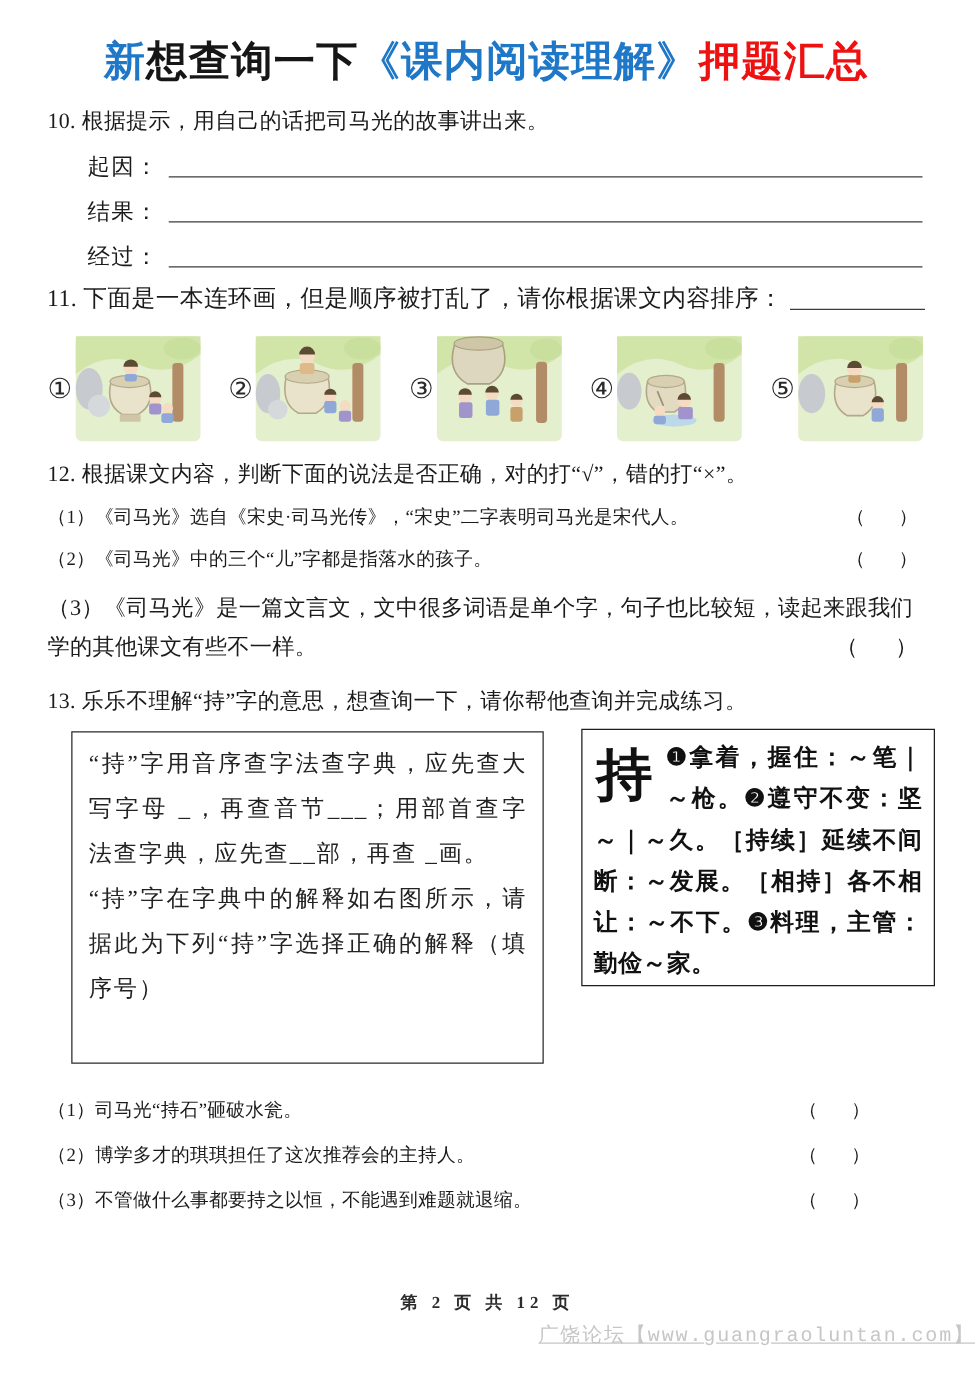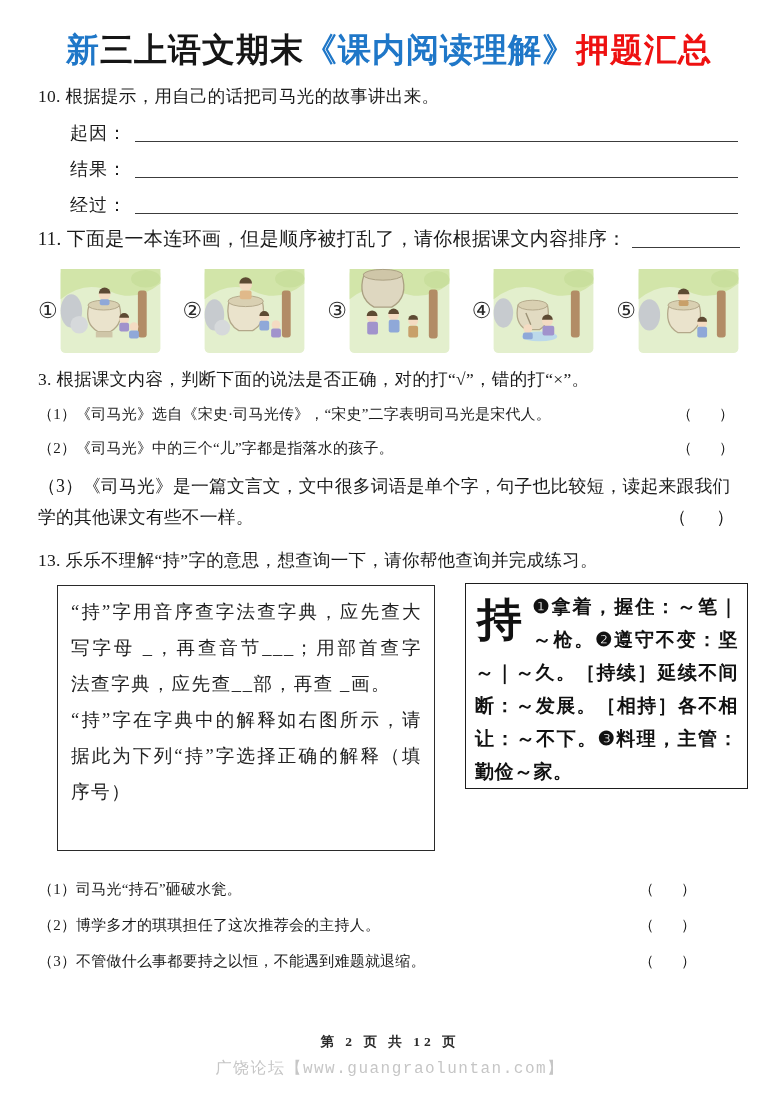--- a/index.html
+++ b/index.html
@@ -45,30 +45,30 @@
             border:1.8px solid #1d1d1d;padding:6px 9px 0 9px;font-size:19px;font-weight:bold;
             line-height:33px;letter-spacing:.5px;text-align:justify;color:#111;}
   .dict-box .headword{float:left;font-size:45px;line-height:56px;font-weight:bold;
                       margin:2px 10px 0 2px;}
   
   .q13items{margin-top:8px;width:664px;}
   .q13items .judge{margin-top:13px;}
   
   .footer-page{position:absolute;left:0;right:0;top:1033px;text-align:center;
                font-size:13.5px;color:#2c2c2c;letter-spacing:4px;font-weight:bold;}
-  .footer-site{position:absolute;left:0;right:0;top:1058px;text-align:center;
+  .footer-site{position:absolute;left:0;right:0;top:1058px;text-align:right;
                font-size:16px;color:#c6c6c6;letter-spacing:1.5px;
-               font-family:"Liberation Mono","DejaVu Sans Mono",monospace;}
+               font-family:"Liberation Mono","DejaVu Sans Mono",monospace;text-decoration:underline;}
 </style>
 </head>
 <body>
 
 <div class="page">
 
-  <h1 class="title"><span class="t-blue">新</span><span class="t-black">三上语文期末</span><span class="t-blue">《课内阅读理解》</span><span class="t-red">押题汇总</span></h1>
+  <h1 class="title"><span class="t-blue">新</span><span class="t-black">想查询一下</span><span class="t-blue">《课内阅读理解》</span><span class="t-red">押题汇总</span></h1>
 
   <p class="q">10. 根据提示，用自己的话把司马光的故事讲出来。</p>
 
   <div class="blank-row">
     <span class="lbl">起因：</span>
     <span class="ul"></span>
   </div>
   <div class="blank-row">
     <span class="lbl">结果：</span>
     <span class="ul"></span>
@@ -185,21 +185,21 @@
         <path d="M41 29 a6 6 0 0 1 12 0 z" fill="#5d4a33"></path>
         <rect x="42" y="35" width="10" height="6" rx="2" fill="#c8a06a"></rect>
         <circle cx="66" cy="58" r="5" fill="#f4dbc2"></circle>
         <path d="M61 57 a5 5 0 0 1 10 0 z" fill="#5d4a33"></path>
         <rect x="61" y="62" width="10" height="11" rx="2" fill="#8fa8d8"></rect>
       </svg>
     </div>
 
   </div>
 
-  <p class="q" style="margin-top:10px;">3. 根据课文内容，判断下面的说法是否正确，对的打“√”，错的打“×”。</p>
+  <p class="q" style="margin-top:10px;">12. 根据课文内容，判断下面的说法是否正确，对的打“√”，错的打“×”。</p>
 
   <div class="judge">
     <span>（1）《司马光》选自《宋史·司马光传》，“宋史”二字表明司马光是宋代人。</span>
     <span class="bracket">（　）</span>
   </div>
   <div class="judge">
     <span>（2）《司马光》中的三个“儿”字都是指落水的孩子。</span>
     <span class="bracket">（　）</span>
   </div>
   <div class="judge-wrap">

